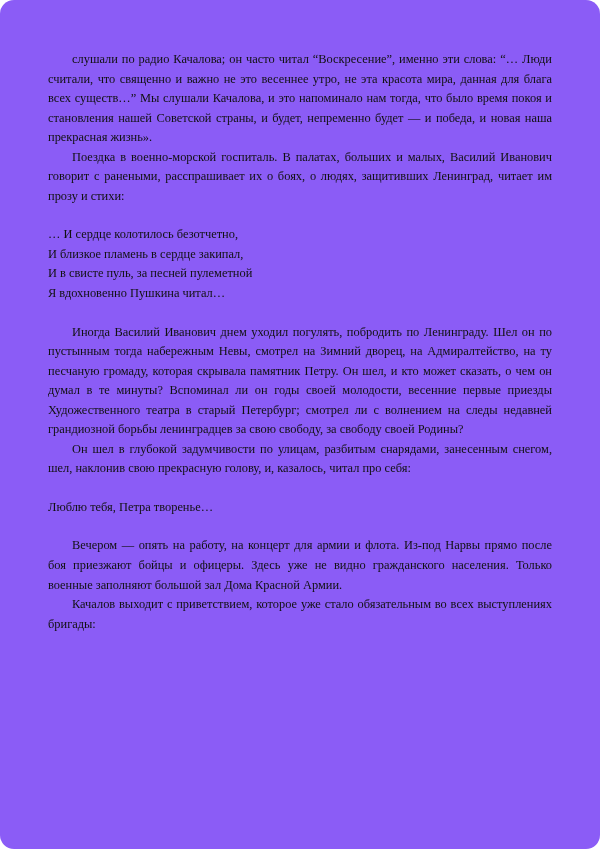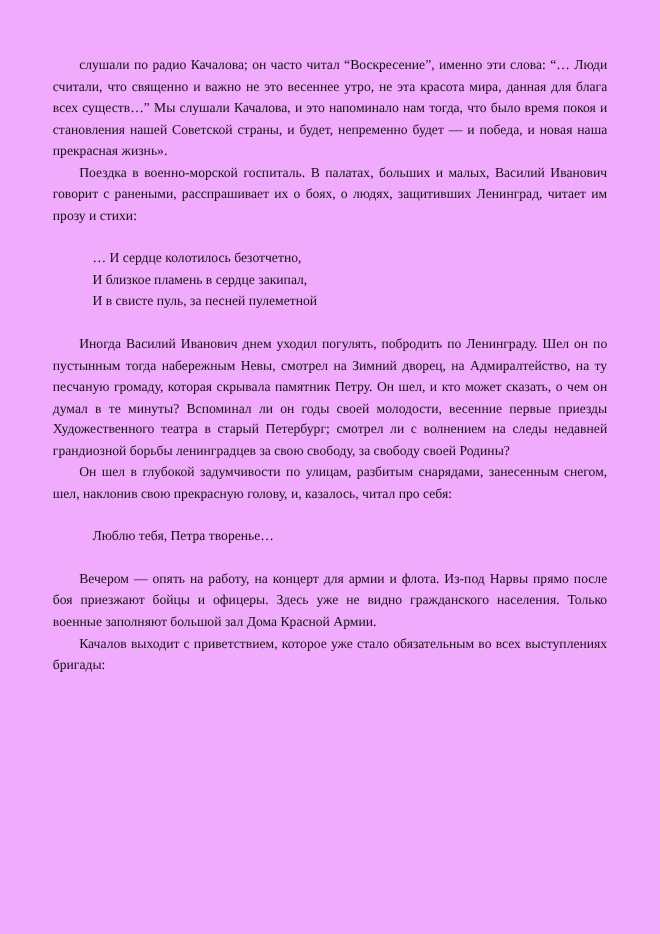--- a/index.html
+++ b/index.html
@@ -50,43 +50,43 @@
   
   div.verse {
     font-size: 12.4px;
     line-height: 19.55px;
     text-align: left;
     text-indent: 0;
   }
   div.verse .verse-line {
     display: block;
     white-space: pre-wrap;
-    margin-left: 36px;
   }
 
   
   .gap-verse-before { height: 19px; }
   .gap-verse-after  { height: 19px; }
 </style>
 </head>
 <body style="background: rgb(255, 255, 255);">
 
-<div class="page" style="background: #f0abfc; color: rgb(17, 17, 17);">
+<div class="page" style="background: #8b5cf6; color: rgb(17, 17, 17); border-radius: 14px;">
   <div class="text-column">
 
     <p class="para">слушали по радио Качалова; он часто читал “Воскресение”, именно эти слова: “… Люди считали, что священно и важно не это весеннее утро, не эта красота мира, данная для блага всех существ…” Мы слушали Качалова, и это напоминало нам тогда, что было время покоя и становления нашей Советской страны, и будет, непременно будет — и победа, и новая наша прекрасная жизнь».</p>
 
     <p class="para">Поездка в военно-морской госпиталь. В палатах, больших и малых, Василий Иванович говорит с ранеными, расспрашивает их о боях, о людях, защитивших Ленинград, читает им прозу и стихи:</p>
 
     <div class="gap-verse-before"></div>
 
     <div class="verse">
       <span class="verse-line">… И сердце колотилось безотчетно,</span>
       <span class="verse-line">И близкое пламень в сердце закипал,</span>
       <span class="verse-line">И в свисте пуль, за песней пулеметной</span>
+      <span class="verse-line">Я вдохновенно Пушкина читал…</span>
     </div>
 
     <div class="gap-verse-after"></div>
 
 
     <p class="para">Иногда Василий Иванович днем уходил погулять, побродить по Ленинграду. Шел он по пустынным тогда набережным Невы, смотрел на Зимний дворец, на Адмиралтейство, на ту песчаную громаду, которая скрывала памятник Петру. Он шел, и кто может сказать, о чем он думал в те минуты? Вспоминал ли он годы своей молодости, весенние первые приезды Художественного театра в старый Петербург; смотрел ли с волнением на следы недавней грандиозной борьбы ленинградцев за свою свободу, за свободу своей Родины?</p>
 
     <p class="para">Он шел в глубокой задумчивости по улицам, разбитым снарядами, занесенным снегом, шел, наклонив свою прекрасную голову, и, казалось, читал про себя:</p>
 
     <div class="gap-verse-before"></div>

